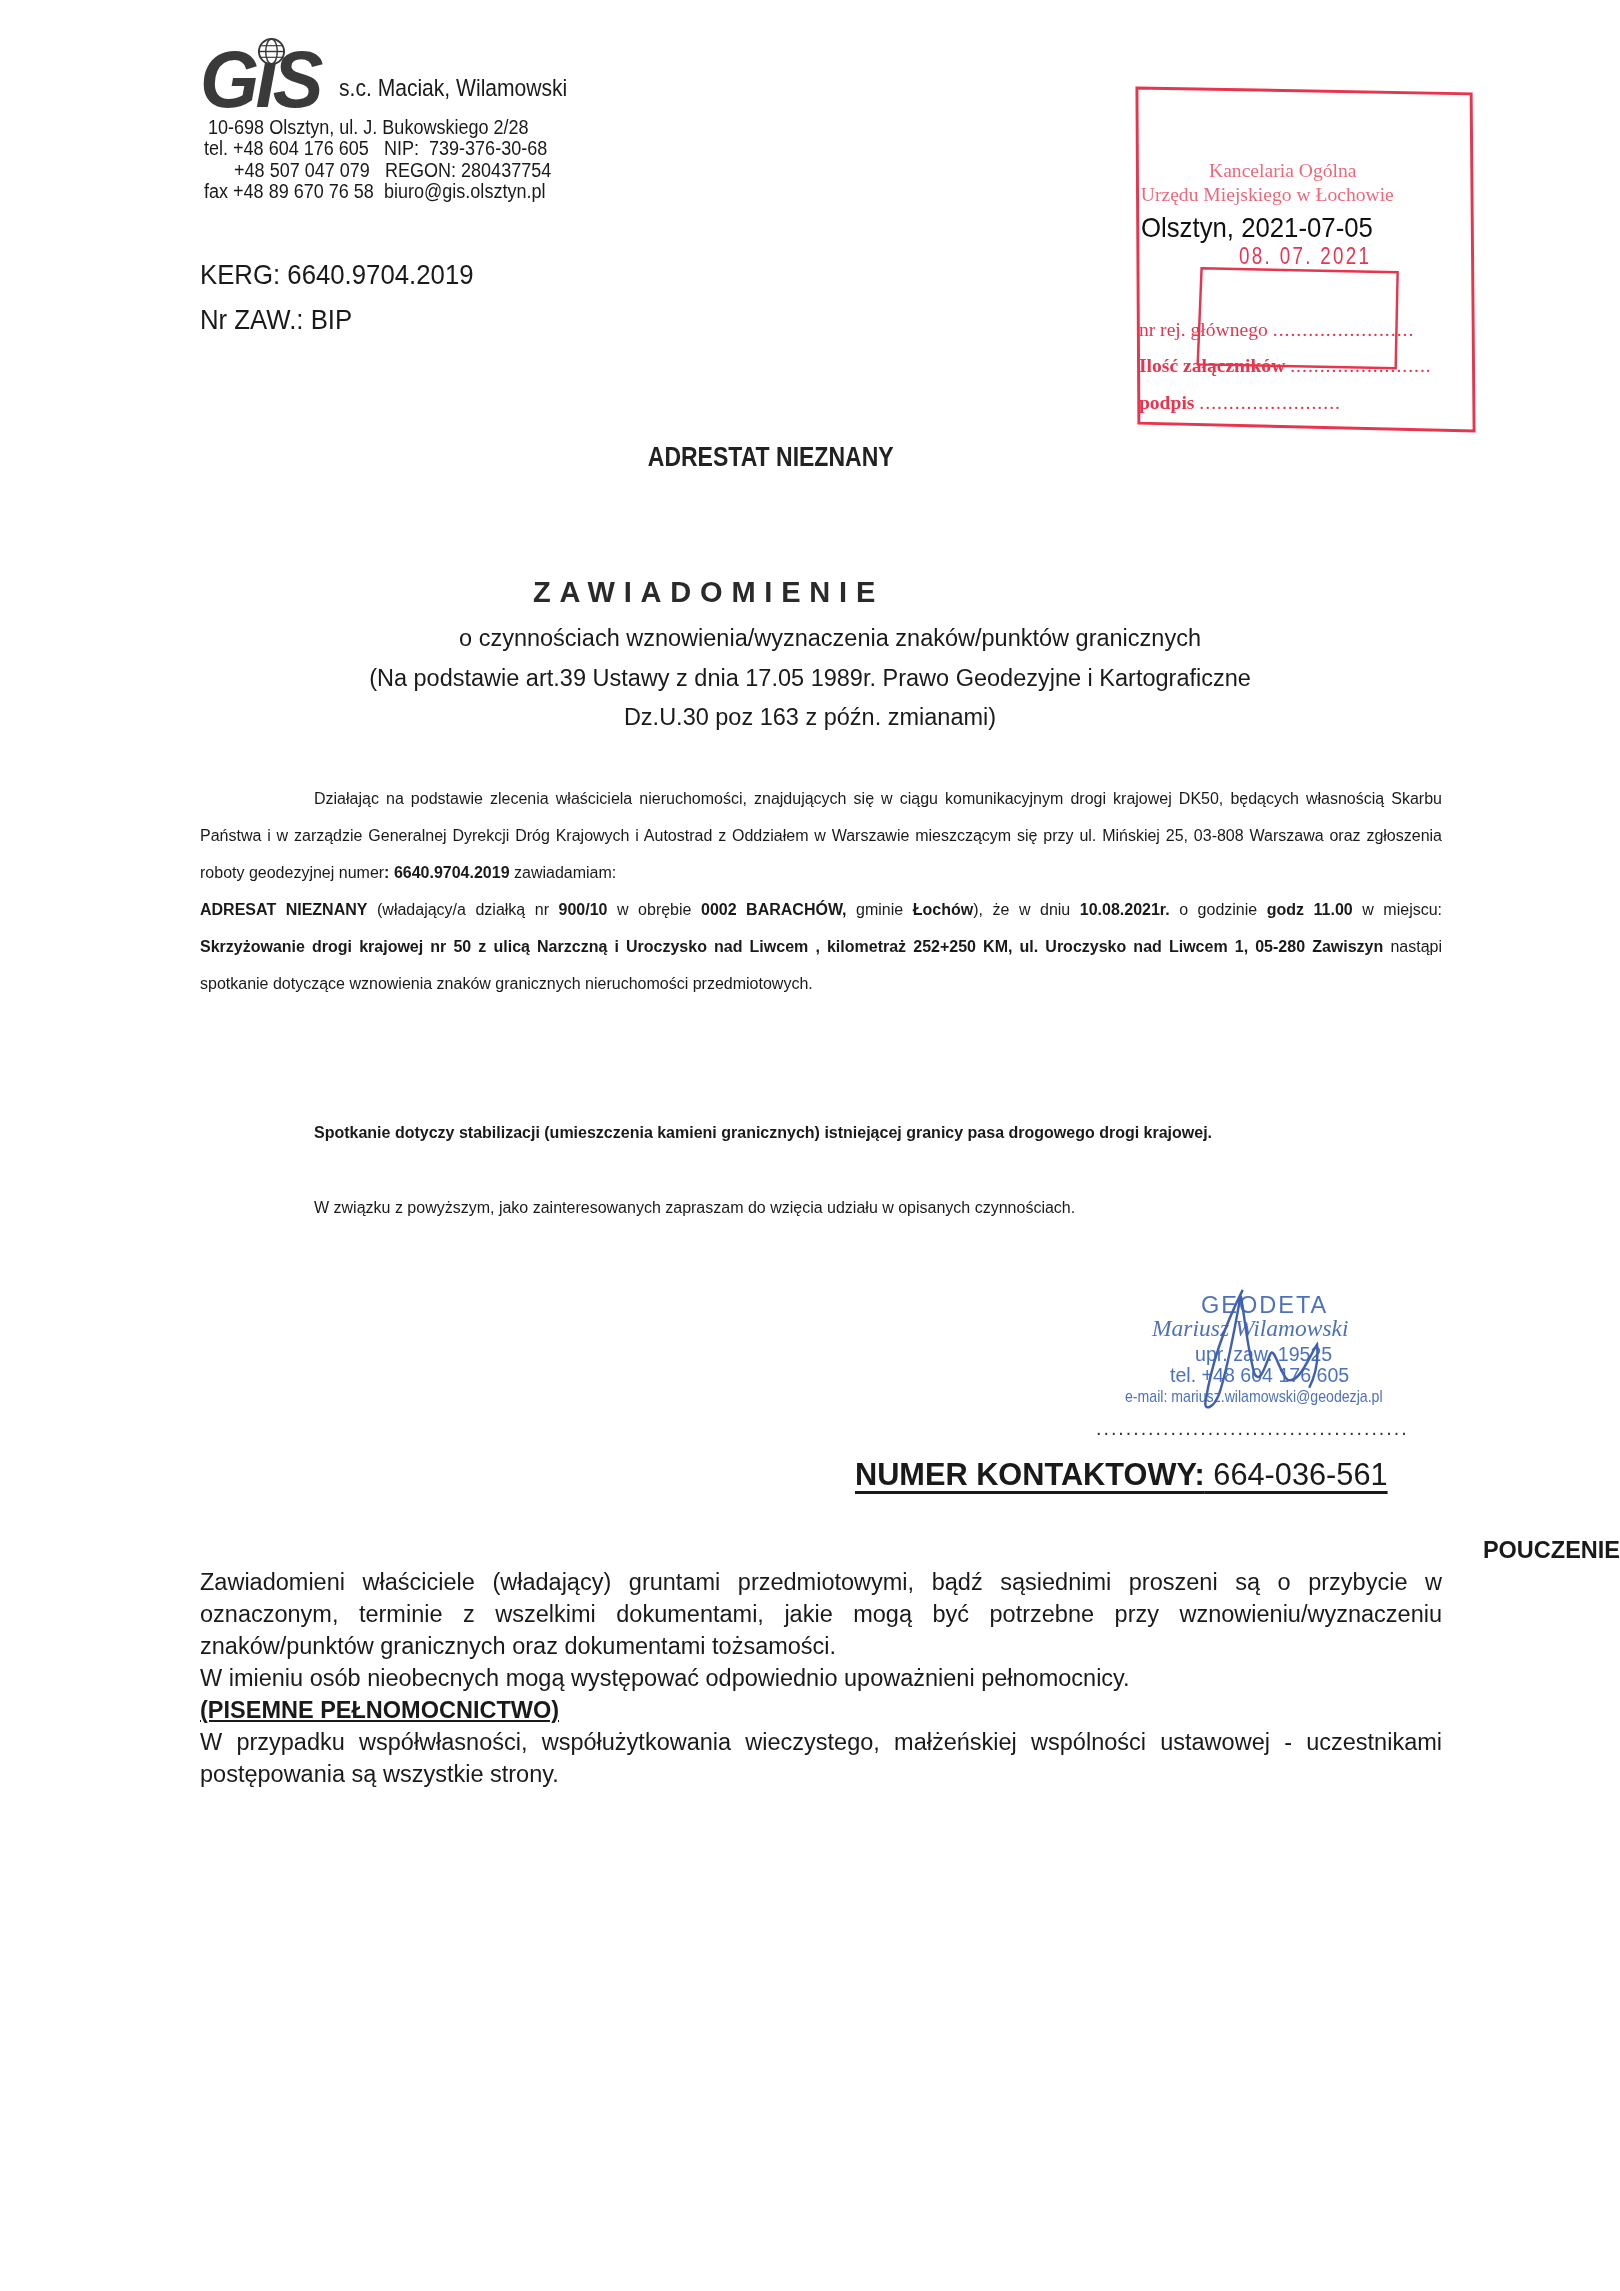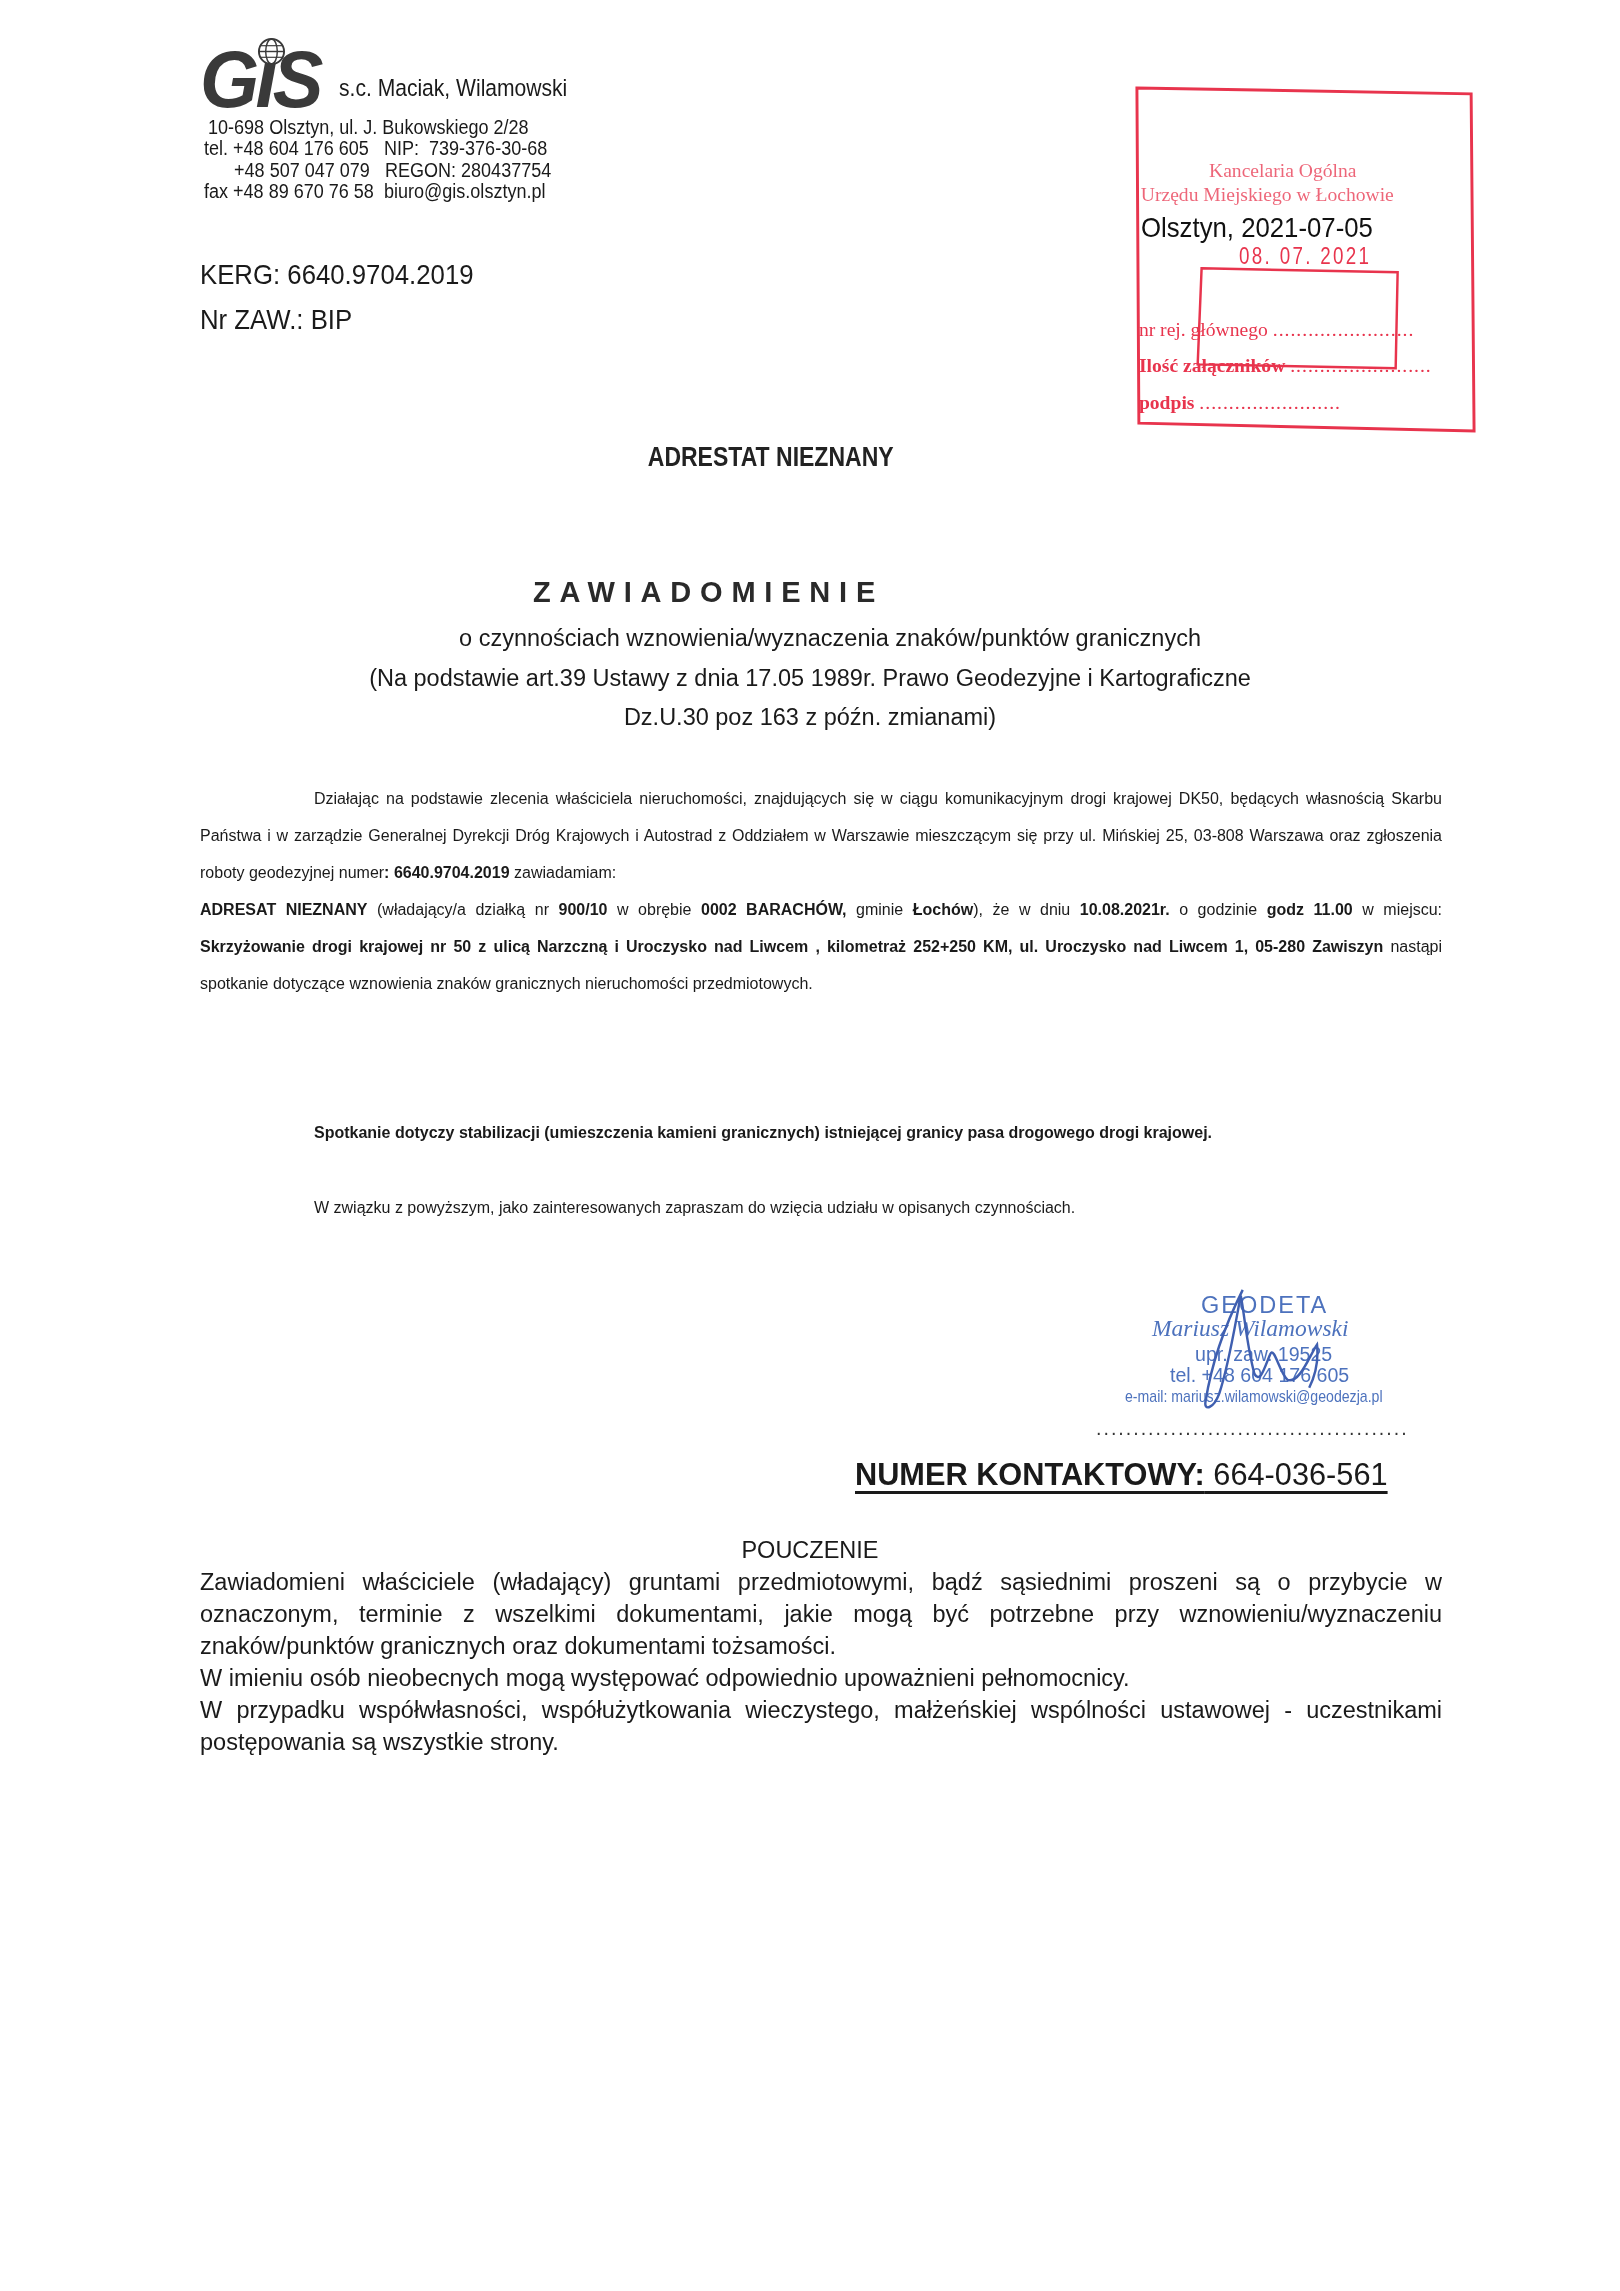--- a/index.html
+++ b/index.html
@@ -43,21 +43,21 @@
 
   
   .sig { left: 1117px; top: 1286px; width: 314px; height: 132px; color: #4a6fb8; }
   .sig .s { position:absolute; white-space:nowrap; color:#4d72bd; }
   .sig svg { position:absolute; left:0; top:0; }
   .sign-dots { left: 1096px; top: 1417px; font-size: 19.6px; letter-spacing: 2px; color:#333; white-space:nowrap; }
 
   .contact { left: 855px; top: 1455px; font-size: 32px; line-height: 39px; color:#1a1a1a; text-decoration: underline; text-decoration-thickness: 2.9px; text-underline-offset: 5.9px; white-space:nowrap; transform: scaleX(0.96); transform-origin:left; }
   .contact b { font-weight: bold; }
 
-  .pouczenie-title { left: 0; width: 1620px; top: 1537px; text-align:center; font-size: 23.5px; color:#1a1a1a; }
+  .pouczenie-title { left: 0; width: 1620px; top: 1537px; text-align:right; font-size: 23.5px; color:#1a1a1a;font-weight:bold; }
   .pouczenie { left: 200px; width: 1242px; top: 1566px; font-size: 23.5px; line-height: 32px; color:#1a1a1a; }
   .pouczenie p { margin: 0; text-align: justify; }
   .pouczenie .u { font-weight: bold; text-decoration: underline; }
 </style>
 </head>
 <body>
 
 <div class="abs logo">
   <span class="logo-text">GIS</span>
   <svg class="globe" viewBox="0 0 30 30">
@@ -135,15 +135,16 @@
 <div class="abs sign-dots">..........................................</div>
 
 <div class="abs contact">
   <b>NUMER KONTAKTOWY:</b><span> 664-036-561</span>
 </div>
 
 <div class="abs pouczenie-title">POUCZENIE</div>
 <div class="abs pouczenie">
   <p>Zawiadomieni właściciele (władający) gruntami przedmiotowymi, bądź sąsiednimi proszeni są o przybycie w oznaczonym, terminie z wszelkimi dokumentami, jakie mogą być potrzebne przy wznowieniu/wyznaczeniu znaków/punktów granicznych oraz dokumentami tożsamości.</p>
   <p>W imieniu osób nieobecnych mogą występować odpowiednio upoważnieni pełnomocnicy.</p>
+  <p><span class="u">(PISEMNE PEŁNOMOCNICTWO)</span></p>
   <p>W przypadku współwłasności, współużytkowania wieczystego, małżeńskiej wspólności ustawowej - uczestnikami postępowania są wszystkie strony.</p>
 </div>
 
 
 </body></html>

